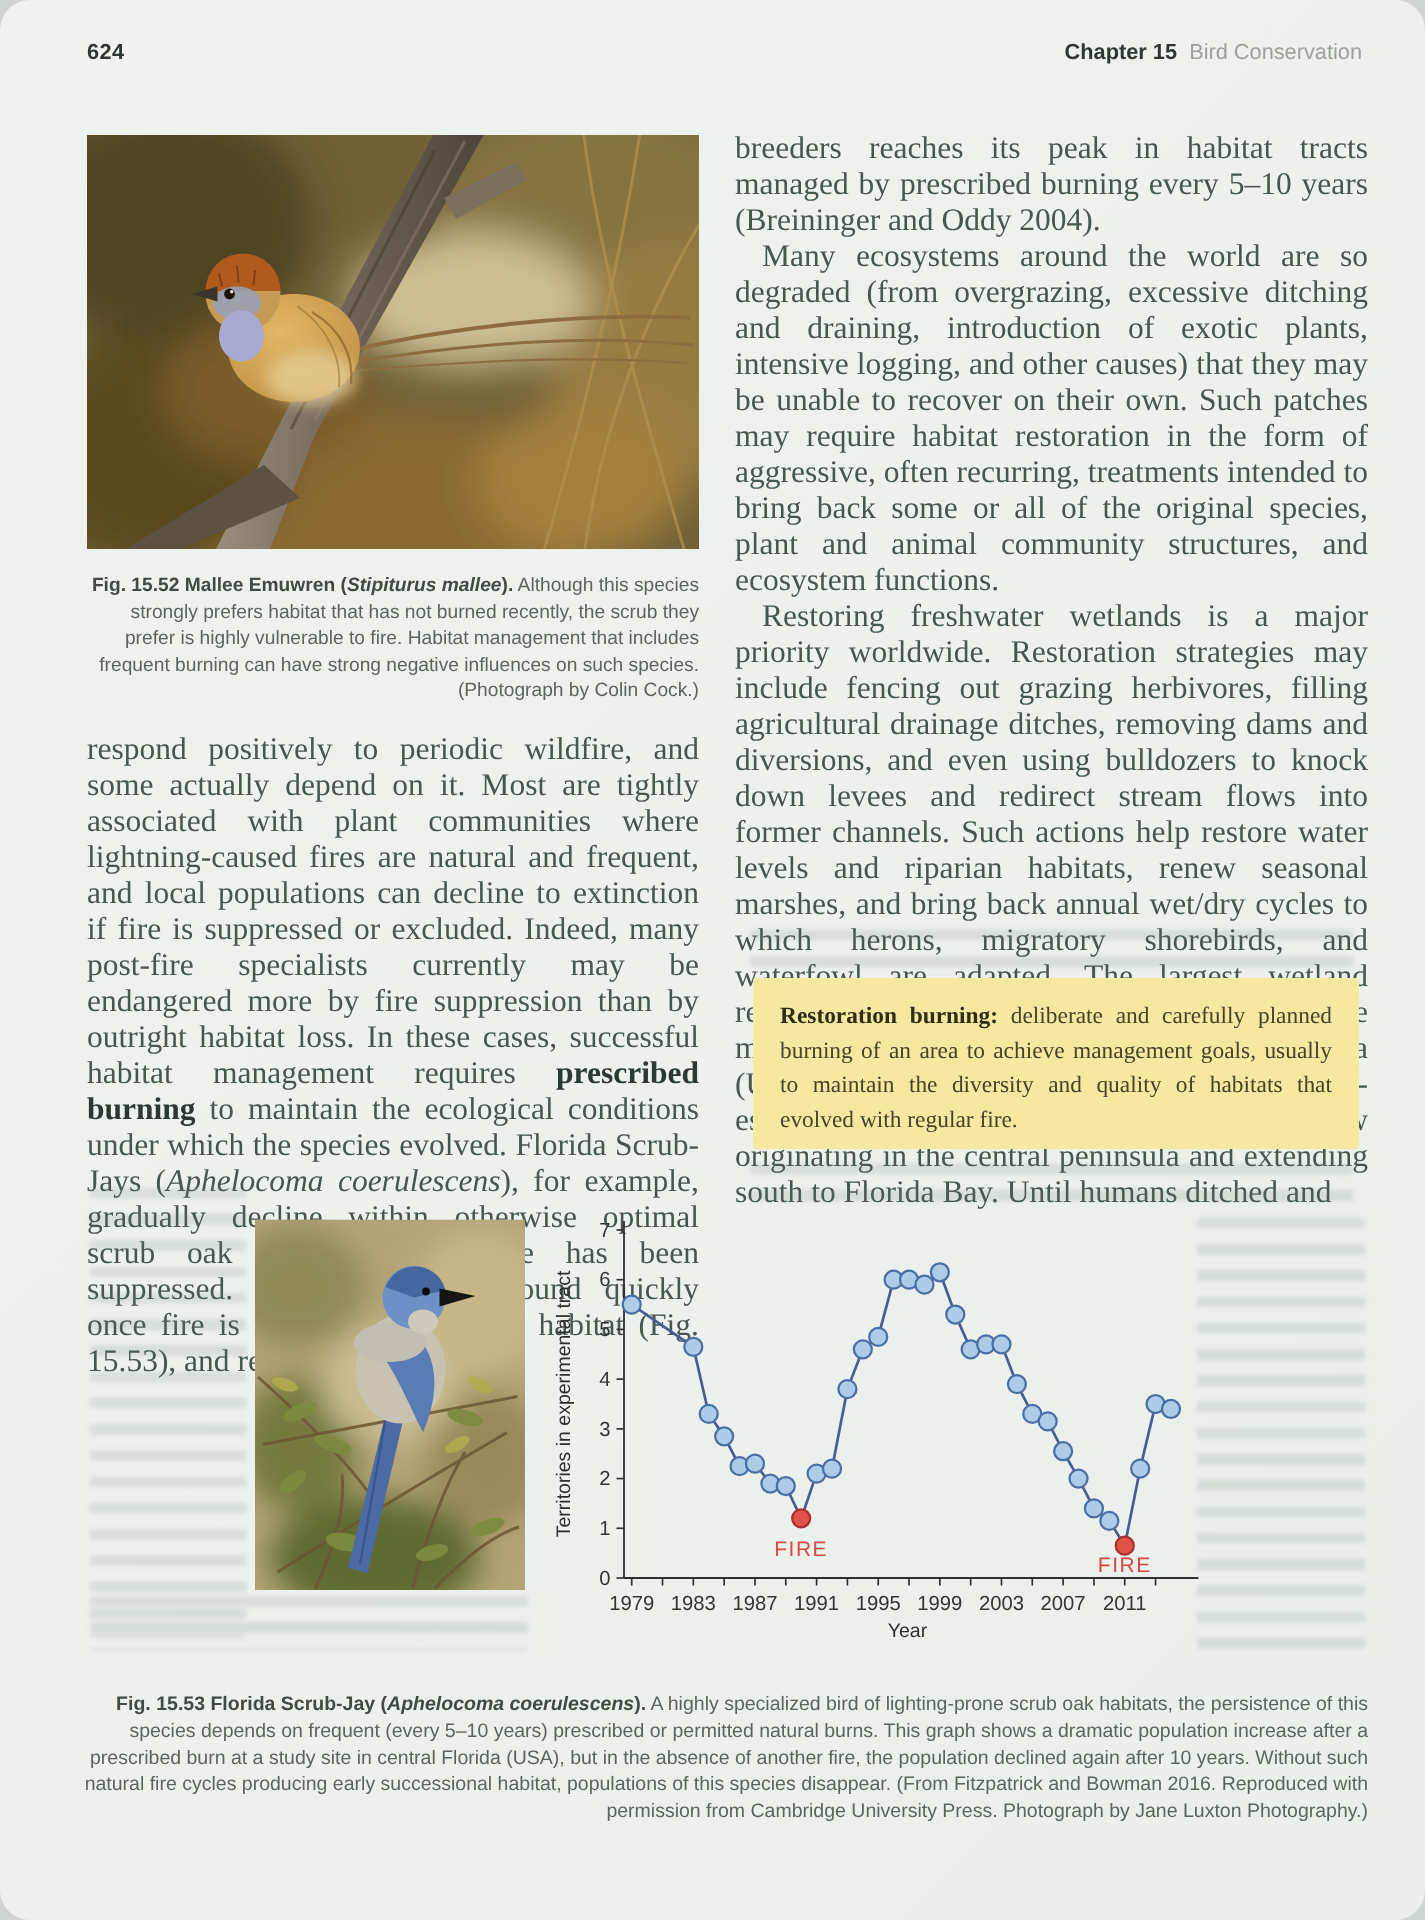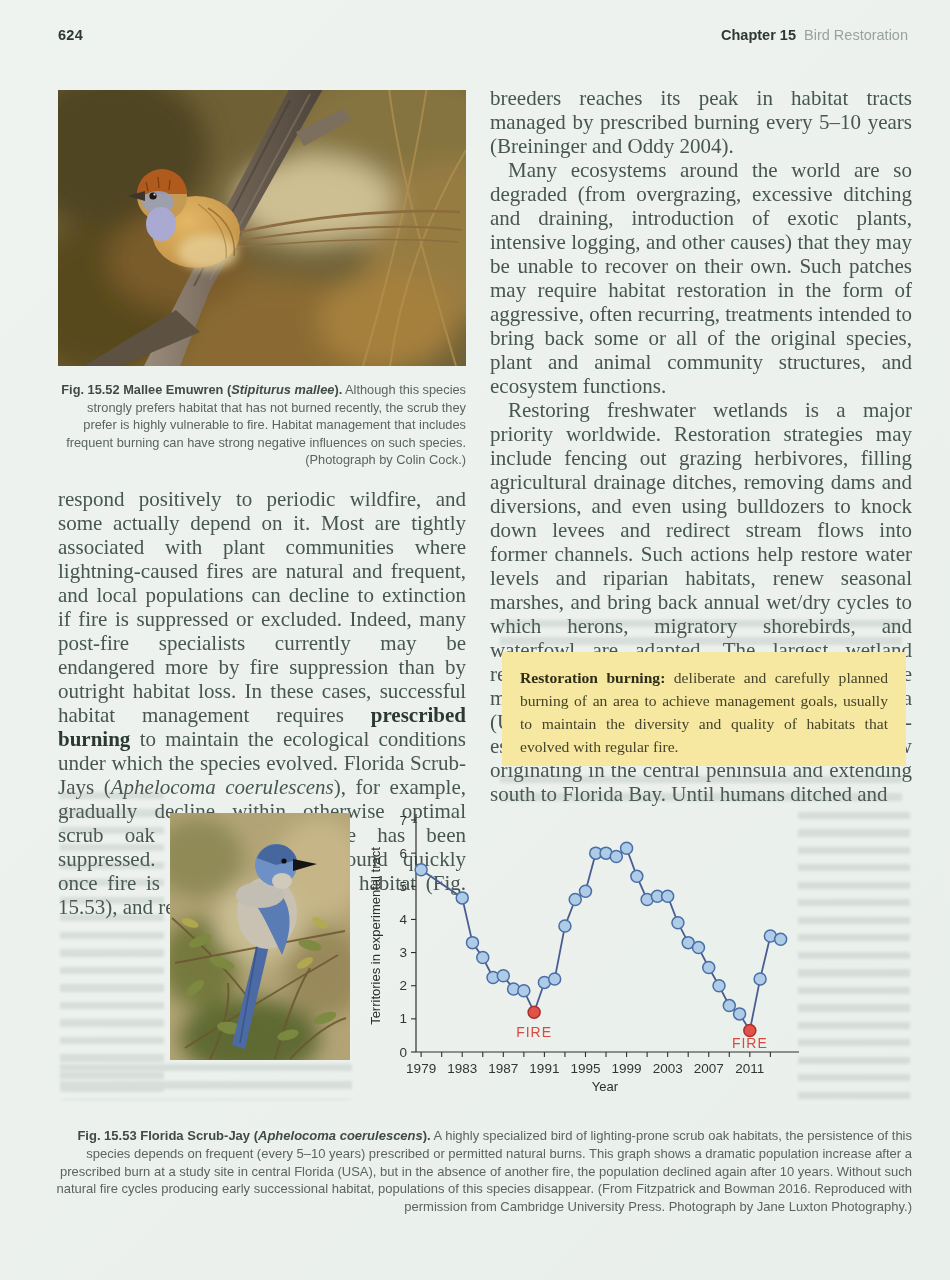--- a/index.html
+++ b/index.html
@@ -1,18 +1,19 @@
 <!DOCTYPE html>
 <html><head>
 <meta charset="utf-8">
 <style>
   html,body{margin:0;padding:0;background:#cfd6d1;}
   .page{
     position:relative;width:950px;height:1280px;margin:0 auto;overflow:hidden;
     background:linear-gradient(135deg,#eff3f0 0%,#ecf1ee 55%,#e9efeb 100%);
+    border-radius:20px;
   }
   
   .pagehead{
     position:absolute;left:58px;right:42px;top:27px;
     display:flex;justify-content:space-between;align-items:baseline;
     font-family:"Liberation Sans",sans-serif;font-size:14.5px;
   }
   .pagenum{font-weight:bold;color:#2e3832;letter-spacing:.3px;}
   .chap b{color:#2e3832;margin-left:40px;}
   .chapname{color:#99a29c;font-weight:normal;}
@@ -54,21 +55,21 @@
     filter:blur(1.5px);
   }
 </style>
 </head>
 <body>
 
 <div class="page">
 
   <header class="pagehead">
     <span class="pagenum">624</span>
-    <span class="chap"><b>Chapter 15</b>&nbsp; <span class="chapname">Bird Restoration</span></span>
+    <span class="chap"><b>Chapter 15</b>&nbsp; <span class="chapname">Bird Conservation</span></span>
   </header>
 
   <div class="col-left">
     <svg class="photo1" viewBox="0 0 408 276" aria-hidden="true">
       <defs>
         <filter id="b1" x="-40%" y="-40%" width="180%" height="180%">
             <feGaussianBlur stdDeviation="13"></feGaussianBlur>
           </filter>
         <filter id="b2" x="-60%" y="-60%" width="220%" height="220%">
             <feGaussianBlur stdDeviation="5"></feGaussianBlur>

